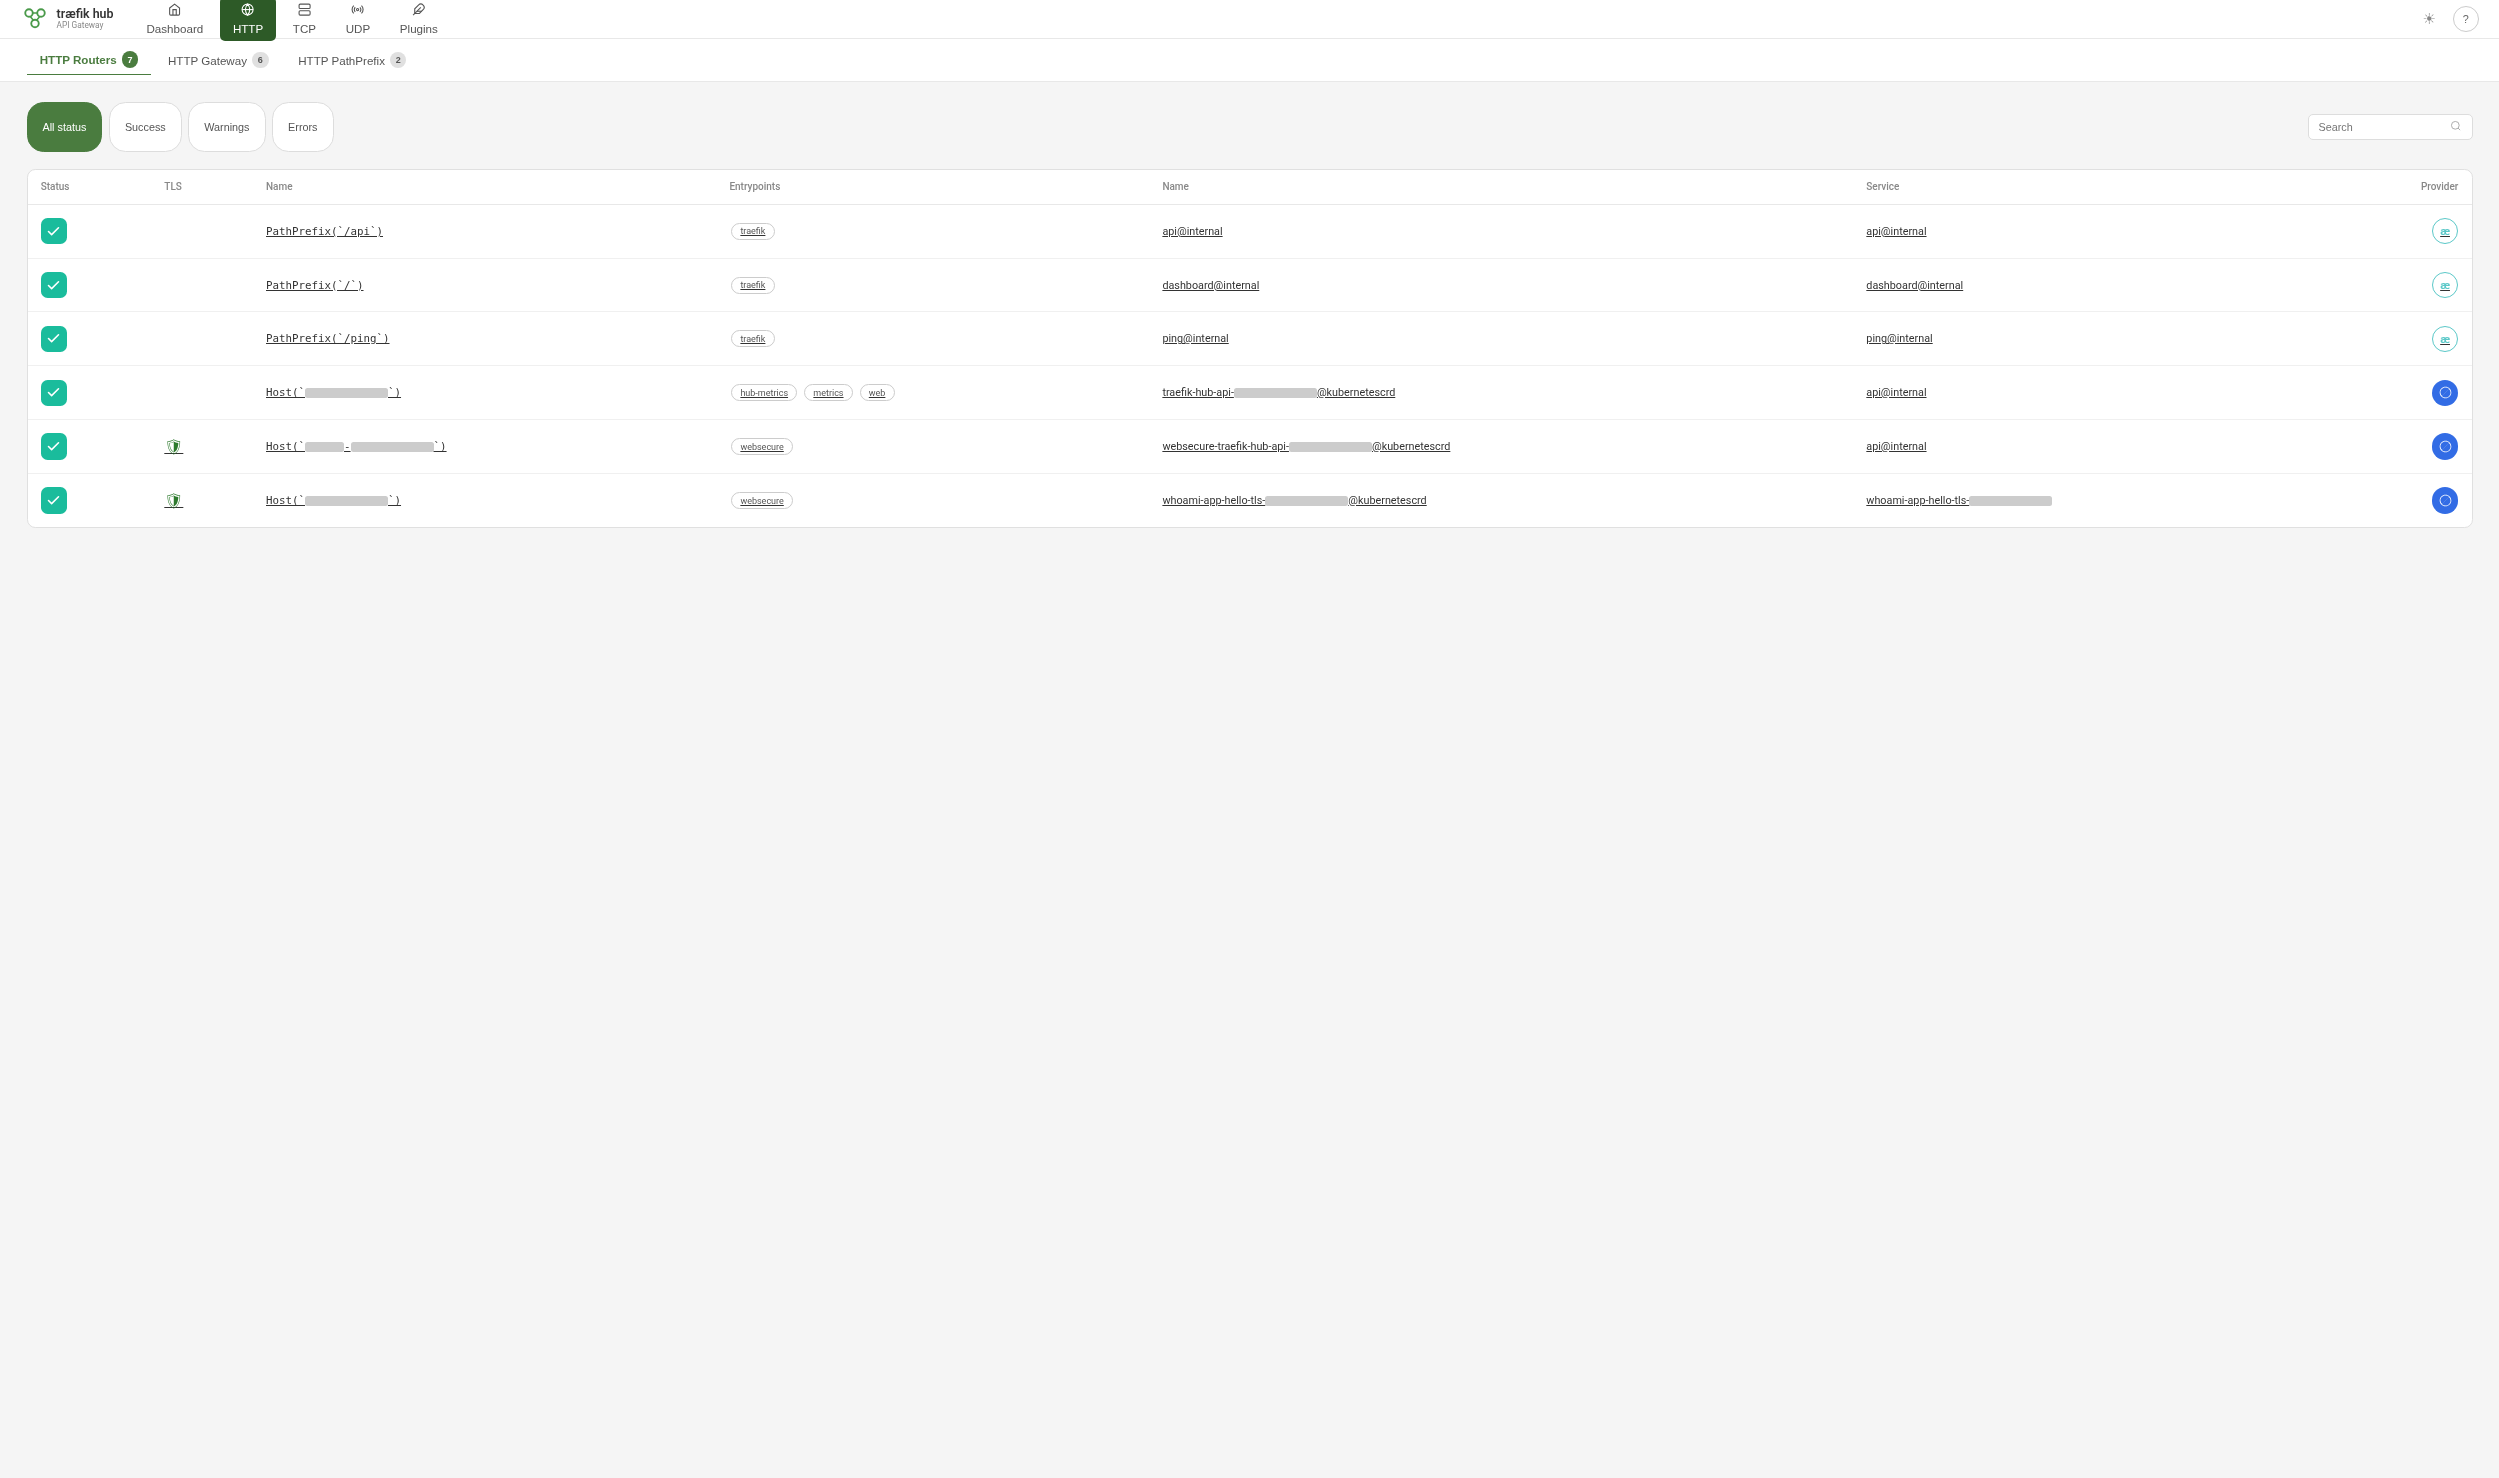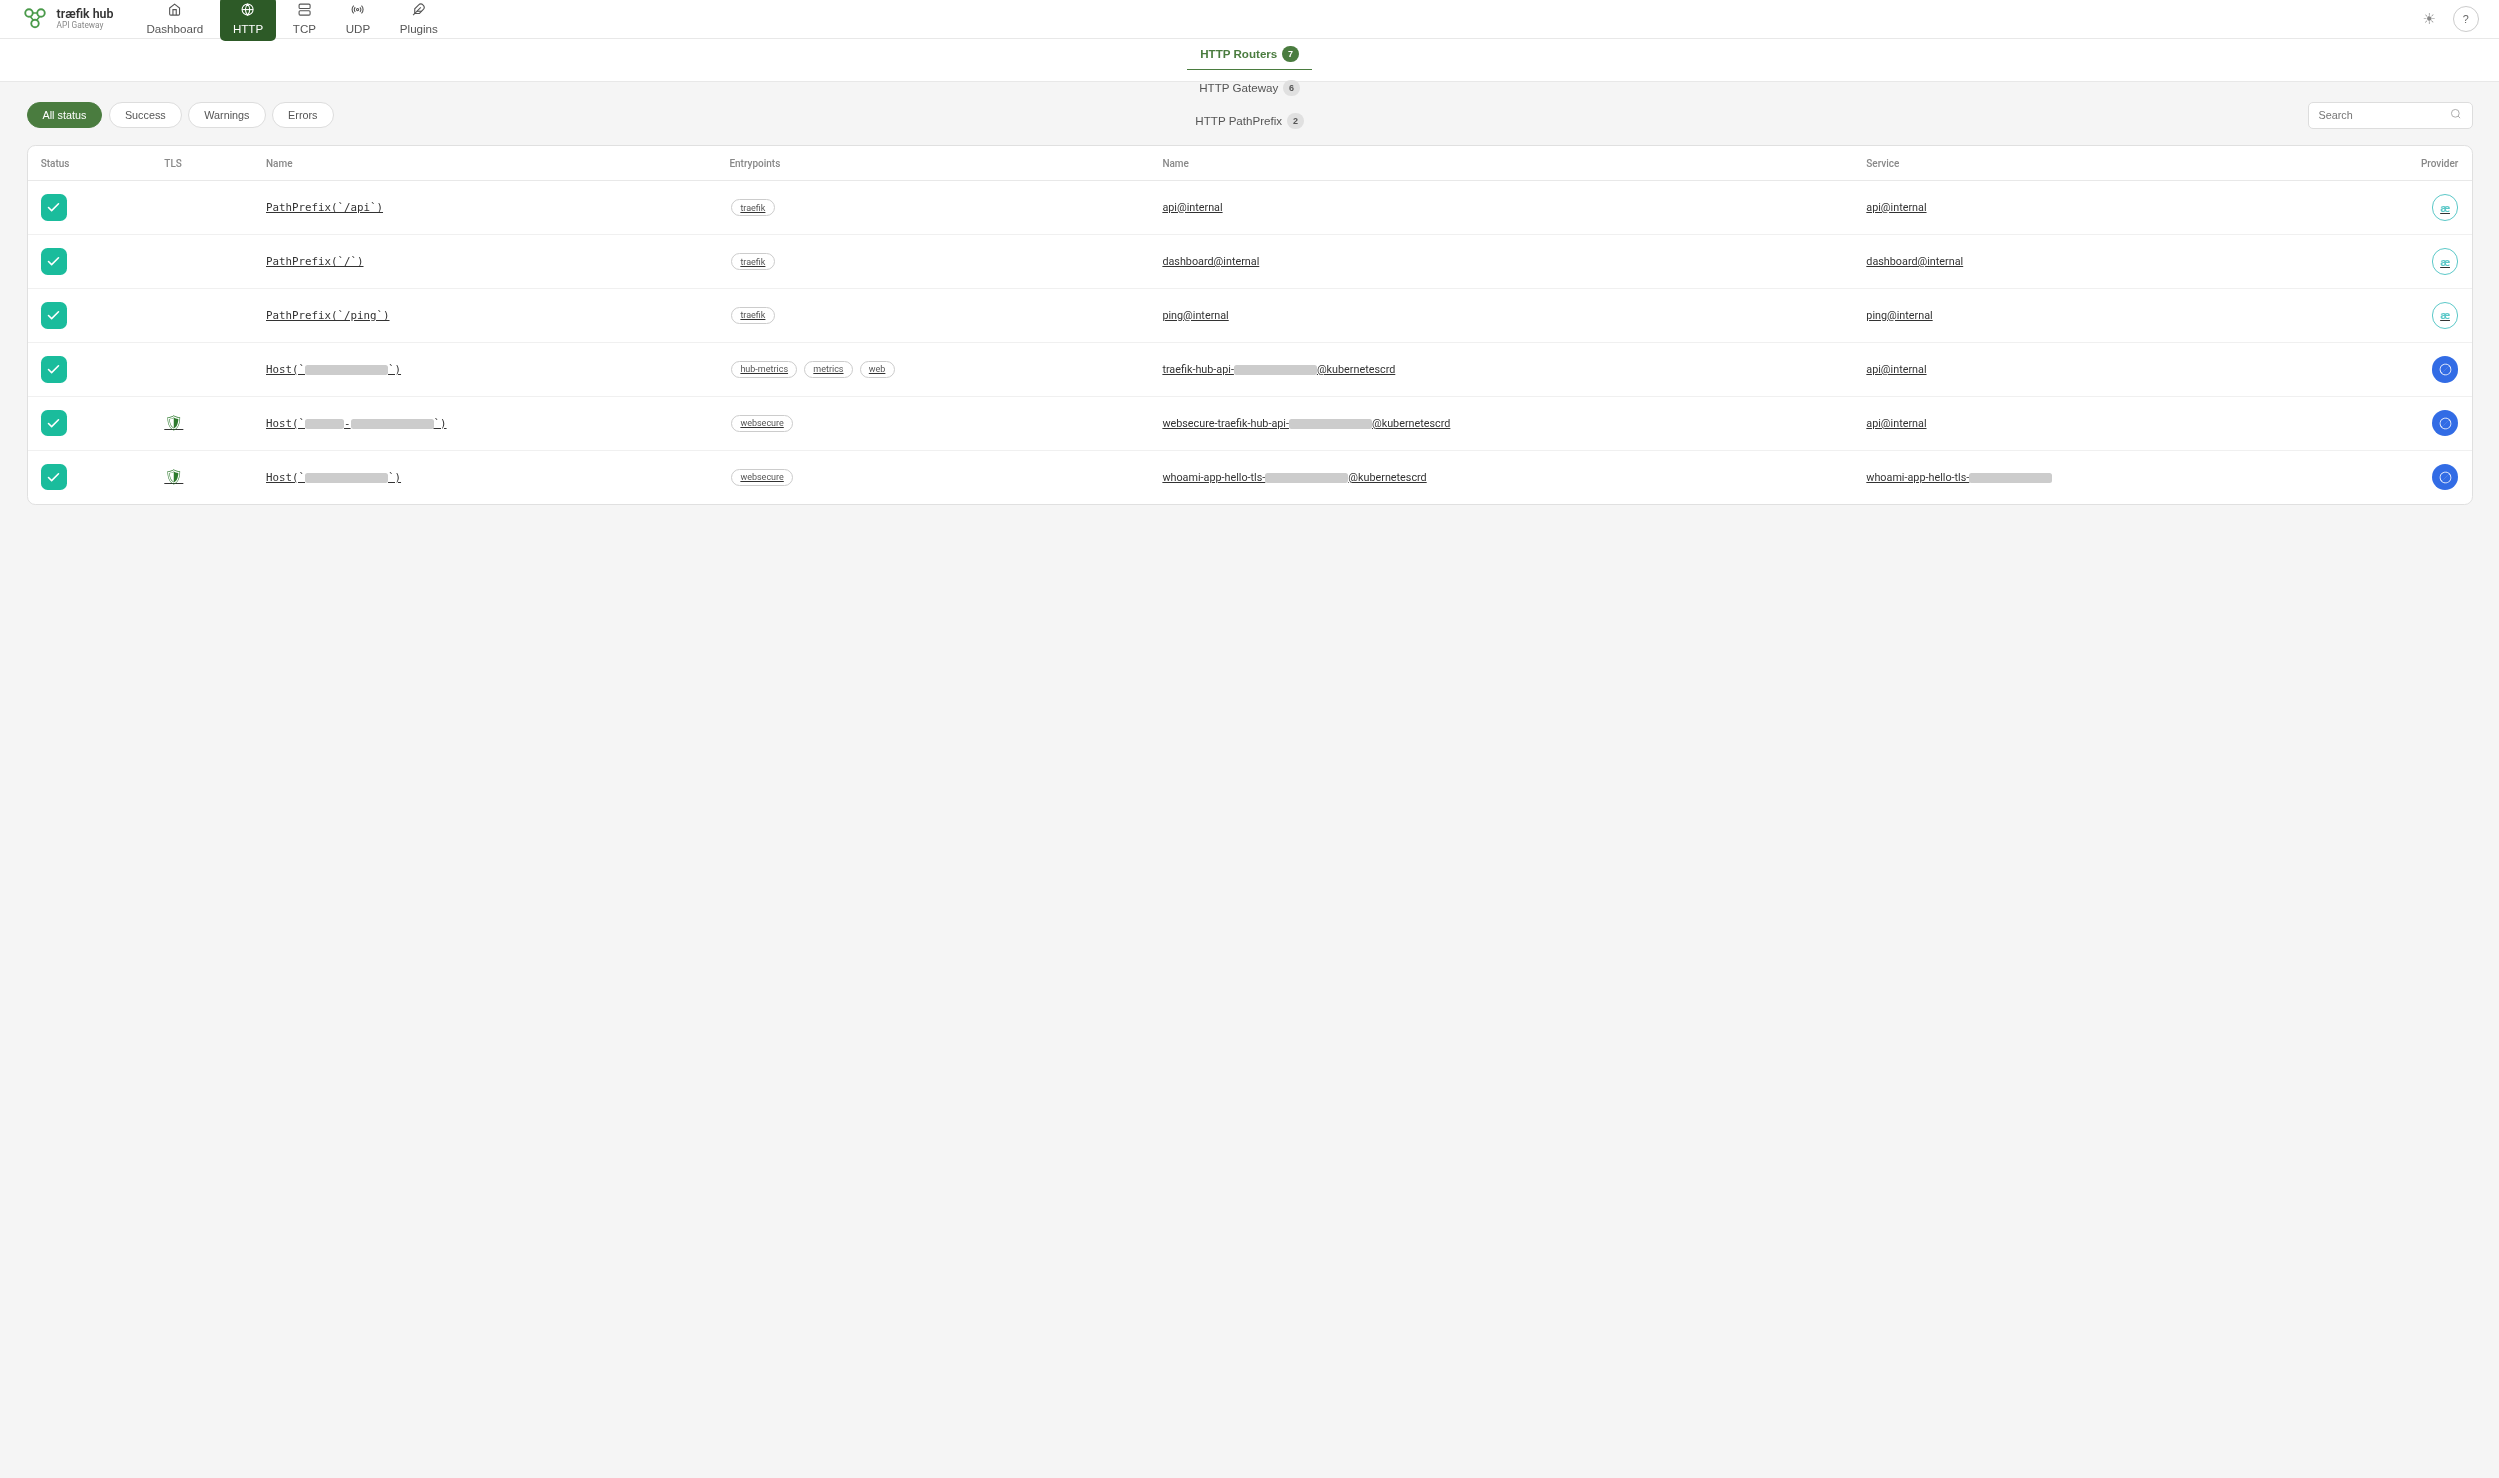--- a/index.html
+++ b/index.html
@@ -89,21 +89,20 @@
 
     
     .sub-nav {
       background: #fff;
       border-bottom: 0.8px solid #e8e8e8;
       display: flex;
       align-items: center;
       padding: 0 26.5px;
       height: 43px;
       gap: 3.3px;
-      flex-direction: column;
     }
     .sub-nav-item {
       display: flex;
       align-items: center;
       gap: 5px;
       padding: 6.6px 13.2px;
       border-radius: 5px;
       cursor: pointer;
       font-size: 11.6px;
       color: #555;
@@ -136,21 +135,21 @@
     }
 
     
     .filter-bar {
       display: flex;
       align-items: center;
       gap: 6.6px;
       margin-bottom: 16.5px;
     }
     .filter-btn {
-      padding: 6px 15px;
+      padding: 18px 15px;
       border-radius: 16.5px;
       border: 0.8px solid #ddd;
       background: #fff;
       cursor: pointer;
       font-size: 10.8px;
       color: #555;
     }
     .filter-btn.active {
       background: #4a7c3f;
       color: #fff;

